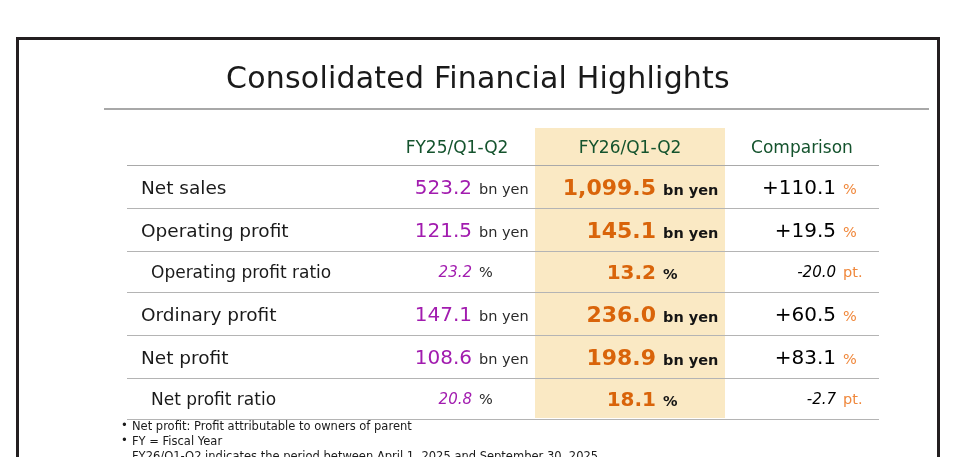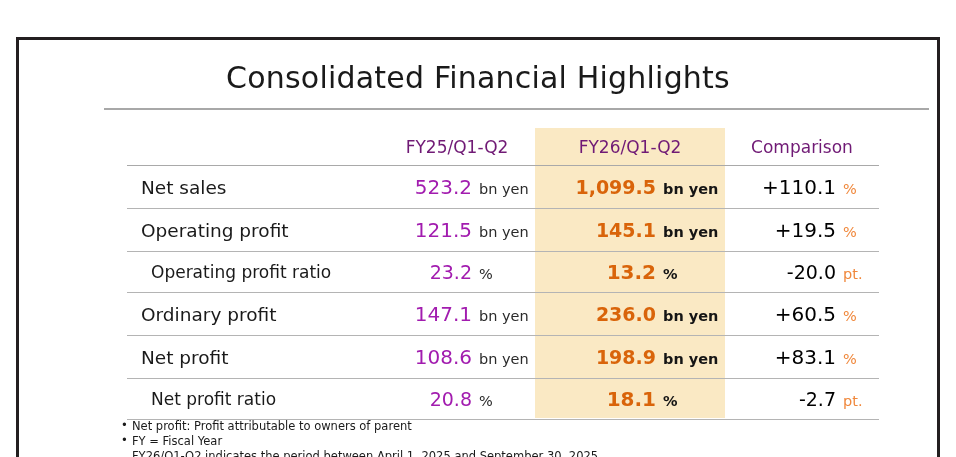--- a/index.html
+++ b/index.html
@@ -115,53 +115,53 @@
   .c-fy26 .unit { width: 62px; }
   .c-cmp  .unit { width: 36px; }
 
   
   .row.header .c-fy25,
   .row.header .c-fy26,
   .row.header .c-cmp {
     display: block;
     text-align: center;
     font-size: 17px;
-    color: #701a75;
+    color: #14532d;
     line-height: 38px;
   }
 
   
   .c-fy25 .val {
     font-size: 20px;
     color: #a21caf;
   }
   .c-fy25 .unit {
     font-size: 14.5px;
     color: #2a2a2a;
   }
   .c-fy26 .val {
-    font-size: 19px;
+    font-size: 22px;
     font-weight: bold;
     color: #D9640A;
   }
   .c-fy26 .unit {
     font-size: 14.5px;
     font-weight: bold;
     color: #151515;
   }
   .c-cmp .val {
     font-size: 20px;
     color: #000000;
   }
   .c-cmp .unit {
     font-size: 14.5px;
     color: #F0883C;
   }
   .row.small .c-fy25 .val,
-  .row.small .c-cmp .val { font-size: 19px; }
+  .row.small .c-cmp .val { font-size: 15px; font-style: italic; }
   .row.small .c-fy26 .val { font-size: 20px; }
 
   
   #band {
     position: absolute;
     left: 516px;
     top: 88px;
     width: 190px;
     height: 290px;
     background: #FAE9C4;

